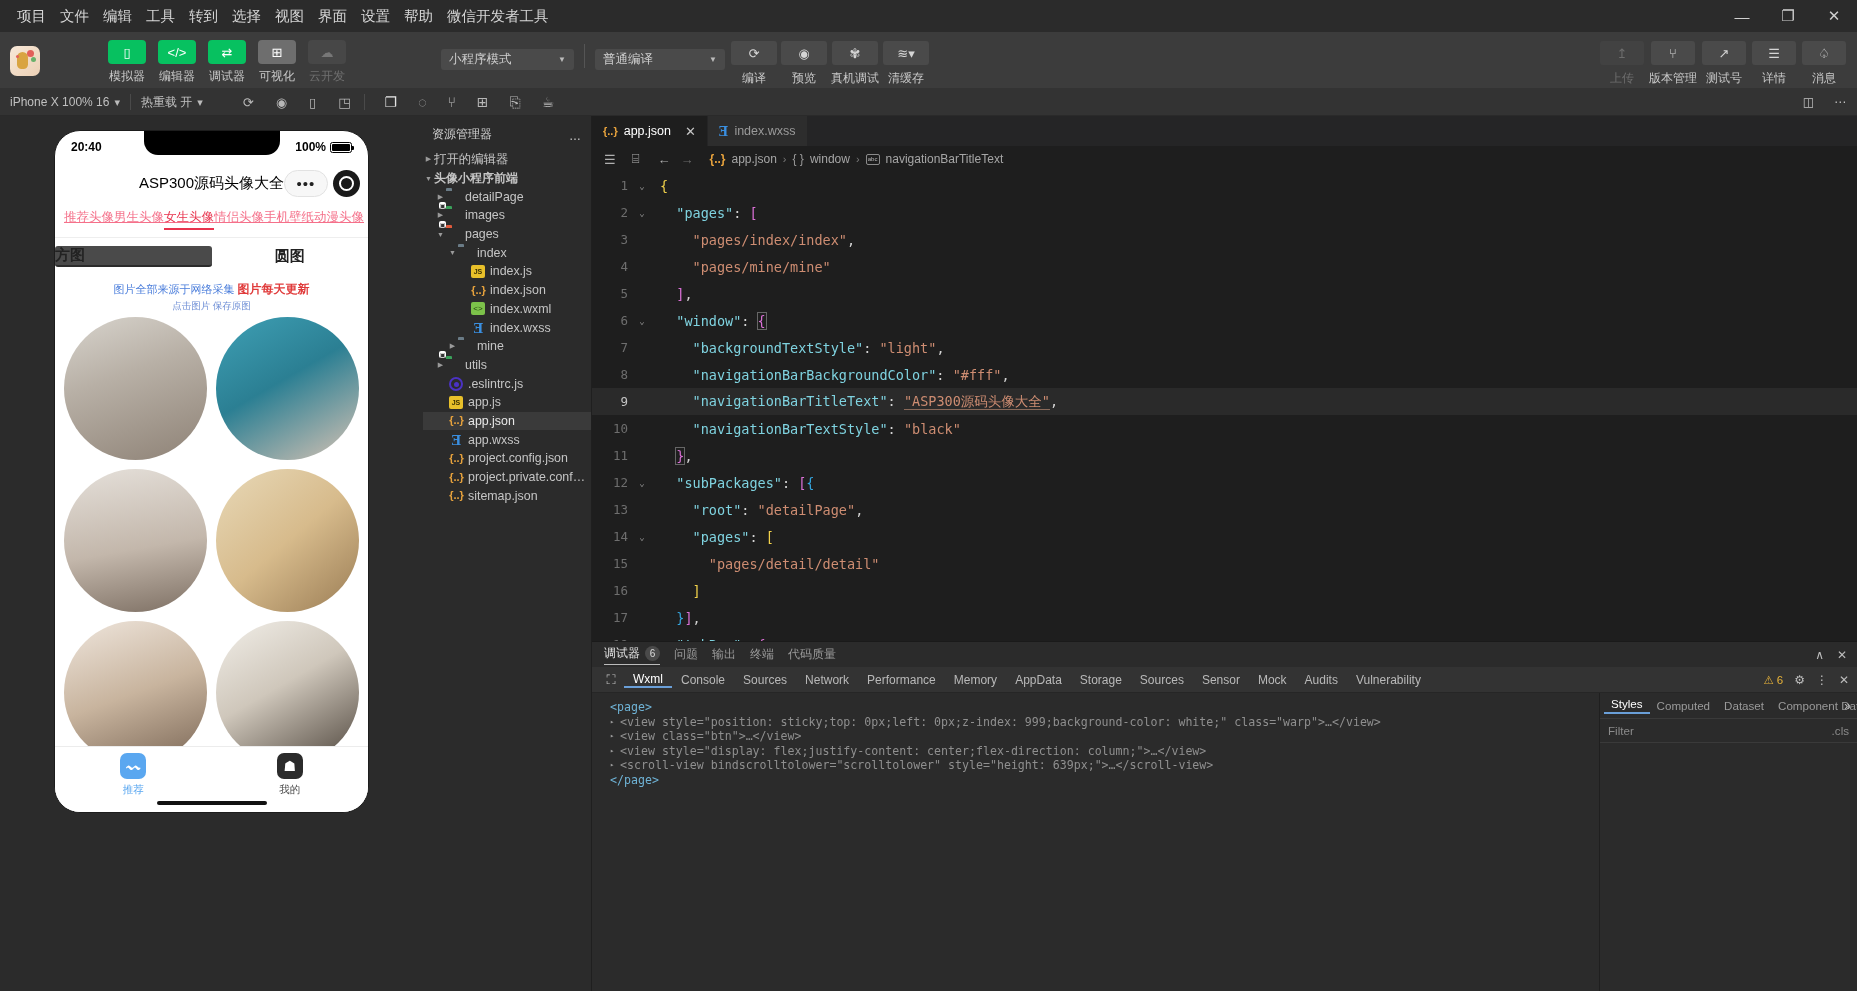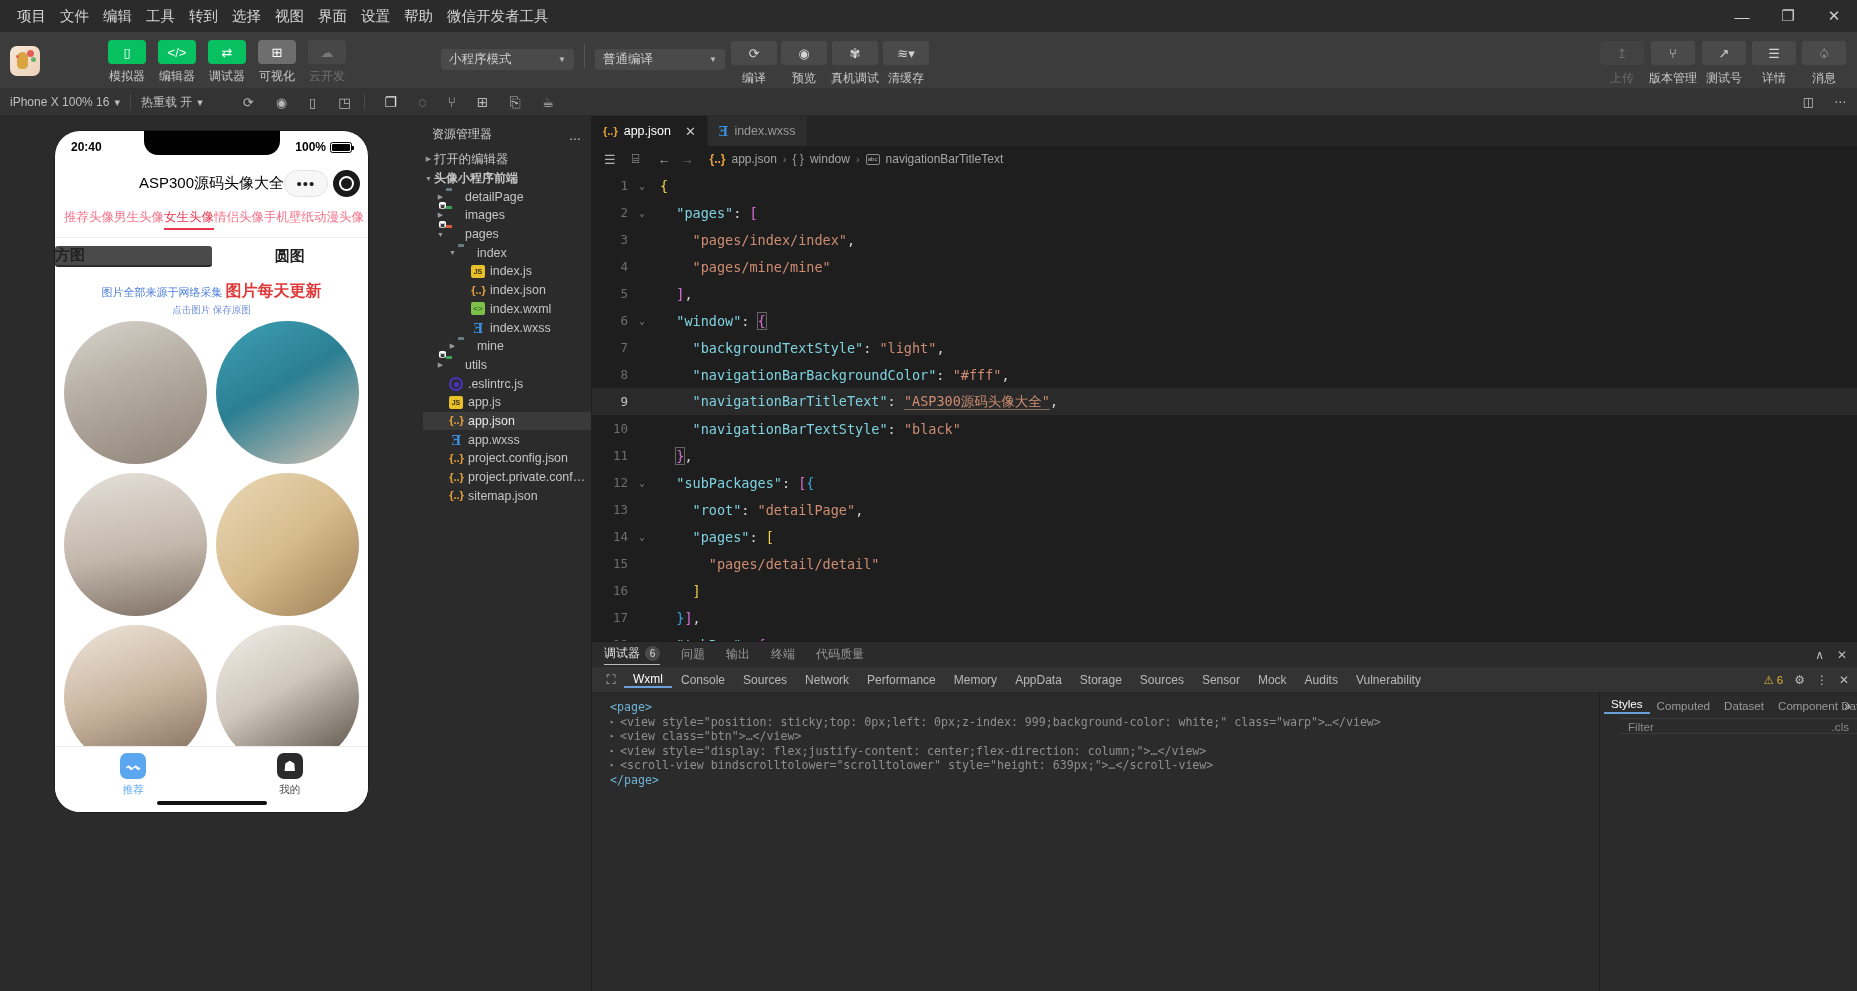--- a/index.html
+++ b/index.html
@@ -141,33 +141,33 @@
   .capsule .circ {
     width: 27px; height: 27px; border-radius: 50%; background: #1a1a1a;
     display: flex; align-items: center; justify-content: center; margin-left: 3px;
   }
   .capsule .circ::after {
     content:""; width: 11px; height: 11px; border: 2px solid #fff; border-radius: 50%;
   }
 
   .cats {
     display: flex; padding: 6px 9px 7px;
-    font-size: 12.5px; color: #f5708a; white-space: nowrap;
+    font-size: 12.5px; color: #f5708a; white-space: nowrap; text-decoration: underline;
   }
   .cats .cat.active { color: #e8344e; border-bottom: 2px solid #e8344e; padding-bottom: 2px; }
 
   .tabs2 { display: flex; border-top: 1px solid #eee; }
   .tabs2 .t {
     flex: 1; text-align: center; padding: 9px 0; font-size: 15px; color: #222; font-weight: bold;
   }
   .tabs2 .t.sel { border-bottom: 2px solid #2b2b2b; }
 
   .notice { text-align: center; padding: 6px 0 2px; font-size: 11px; }
   .notice .b { color: #4a7ddb; }
-  .notice .r { color: #e03b3b; font-weight: bold; font-size: 16px; }
+  .notice .r { color: #e03b3b; font-weight: bold; font-size: 12px; }
   .notice2 { text-align: center; font-size: 9.5px; color: #6f8fd6; padding-bottom: 4px; }
 
   .grid {
     display: grid; grid-template-columns: 1fr 1fr; gap: 9px; padding: 0 9px;
   }
   .cellsq { width: 100%; aspect-ratio: 1/1; border-radius: 50%; overflow: hidden; position: relative; }
   .tabbarmini {
     position: absolute; bottom: 0; left: 0; right: 0; height: 66px; background: #fff;
     border-top: 1px solid #ececec; display: flex;
   }
@@ -246,21 +246,21 @@
   .k { color: #7fd3e0; }
   .s { color: #ce8d72; }
   .p { color: #d4d4d4; }
   .br-y { color: #f2d24b; }
   .br-p { color: #da70d6; }
   .br-b { color: #35a7e0; }
 
   
   .devtools { height: 350px; background: #2b2b2b; display: flex; flex-direction: column; flex: none; border-top: 1px solid #1a1a1a; }
   .devrow1 {
-    height: 25px; display: flex; align-items: center; gap: 21px; padding: 0 12px;
+    height: 25px; display: flex; align-items: center; gap: 14px; padding: 0 12px;
     font-size: 12px; color: #9a9a9a; background: #2b2b2b; position: relative;
   }
   .devrow1 .dt { white-space: nowrap; }
   .devrow1 .dt.active { color: #e3e3e3; border-bottom: 1px solid #bbb; padding-bottom: 2px; }
   .cnt { display:inline-flex;align-items:center;justify-content:center;min-width:15px;height:15px;border-radius:8px;background:#4a4a4a;color:#ddd;font-size:10px;margin-left:5px;padding:0 4px; }
   .devrow1 .rtools { position: absolute; right: 10px; display: flex; gap: 13px; font-size: 12px; color: #bdbdbd; }
 
   .devrow2 {
     height: 26px; display: flex; align-items: center; gap: 0; padding: 0 6px;
     font-size: 12px; color: #b9b9b9; background: #333; position: relative; border-bottom: 1px solid #262626;
@@ -276,22 +276,22 @@
   .wl { height: 14.6px; line-height: 14.6px; white-space: pre; display: flex; align-items: center; }
   .tw { color: #6fb3d6; }
   .gw { color: #8f8f8f; }
   .tri { display:inline-block; width:10px; color:#9a9a9a; font-size:7px; flex:none; }
 
   .stylespane { width: 258px; background: #2b2b2b; border-left: 1px solid #1f1f1f; flex: none; }
   .stabs { height: 25px; display: flex; align-items: center; gap: 0; font-size: 11.6px; color: #9a9a9a; padding-left: 4px; position:relative;}
   .stabs .st { padding: 0 7px; white-space: nowrap; }
   .stabs .st.active { color: #fff; border-bottom: 2px solid #6a9fd8; padding-bottom: 2px; }
   .stabs .more { position:absolute; right: 6px; color:#bdbdbd; font-size: 12px;}
-  .filterrow { height: 16px; display: flex; align-items: center; justify-content: space-between;
-    padding: 0 8px; font-size: 11.6px; color: #8b8b8b; border-top: 1px solid #3a3a3a; border-bottom: 1px solid #3a3a3a; margin-left: 20px; }
+  .filterrow { height: 25px; display: flex; align-items: center; justify-content: space-between;
+    padding: 0 8px; font-size: 11.6px; color: #8b8b8b; border-top: 1px solid #3a3a3a; border-bottom: 1px solid #3a3a3a; }
 
   
   .ph { width:100%; height:100%; }
   .ph1 { background: linear-gradient(160deg,#d8d4cd 0%,#b8b0a6 40%,#8e8276 100%); }
   .ph2 { background: linear-gradient(150deg,#3fa0b5 0%,#2b7f93 45%,#d8c3b4 100%); }
   .ph3 { background: linear-gradient(170deg,#e5e0da 0%,#c3b7ab 55%,#7d6f63 100%); }
   .ph4 { background: linear-gradient(140deg,#e8d9b8 0%,#d7bb8c 50%,#9a7c54 100%); }
   .ph5 { background: linear-gradient(160deg,#efe6dd 0%,#c8b49e 50%,#7a6655 100%); }
   .ph6 { background: linear-gradient(150deg,#f2efe9 0%,#cfc7bb 45%,#4e453c 100%); }
 </style>

